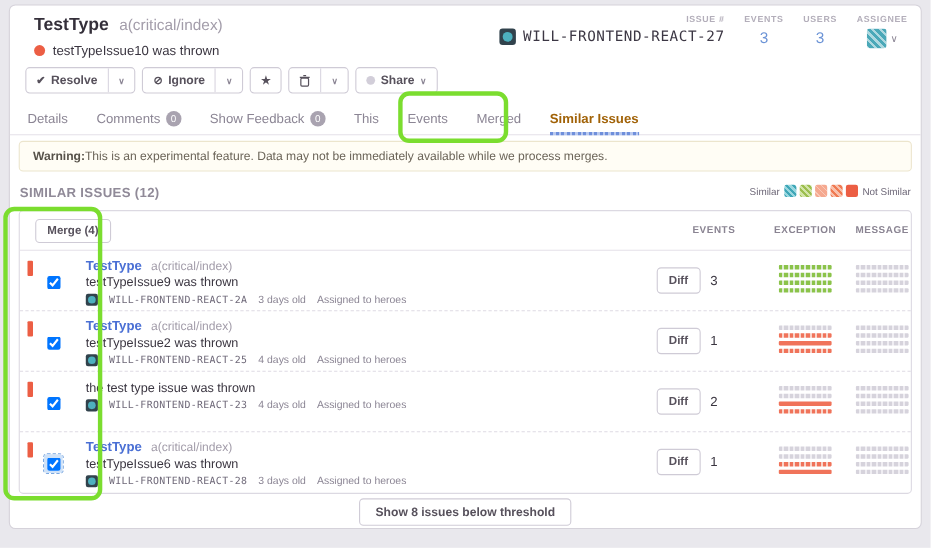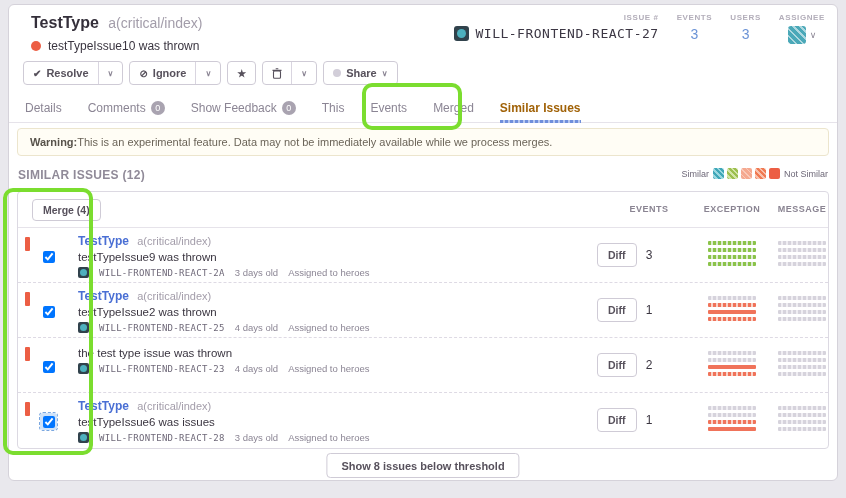--- a/index.html
+++ b/index.html
@@ -350,21 +350,21 @@
       <div class="row">
         <span class="row-level"></span>
         <span class="cb-wrap focused">
           <input type="checkbox" checked="" style="">
         </span>
         <div class="row-text">
           <div class="row-title">
             <span class="row-name">TestType</span>
             <span class="row-culprit">a(critical/index)</span>
           </div>
-          <div class="row-msg">testTypeIssue6 was issues</div>
+          <div class="row-msg">testTypeIssue6 was thrown</div>
           <div class="row-meta">
             <span class="meta-icon"></span>
             <span class="meta-id">WILL-FRONTEND-REACT-28</span>
             <span class="meta-age">3 days old</span>
             <span class="meta-assigned">Assigned to heroes</span>
           </div>
         </div>
         <button class="diff-btn">Diff</button>
         <span class="row-events">1</span>
         <span class="bars bars-exception">

